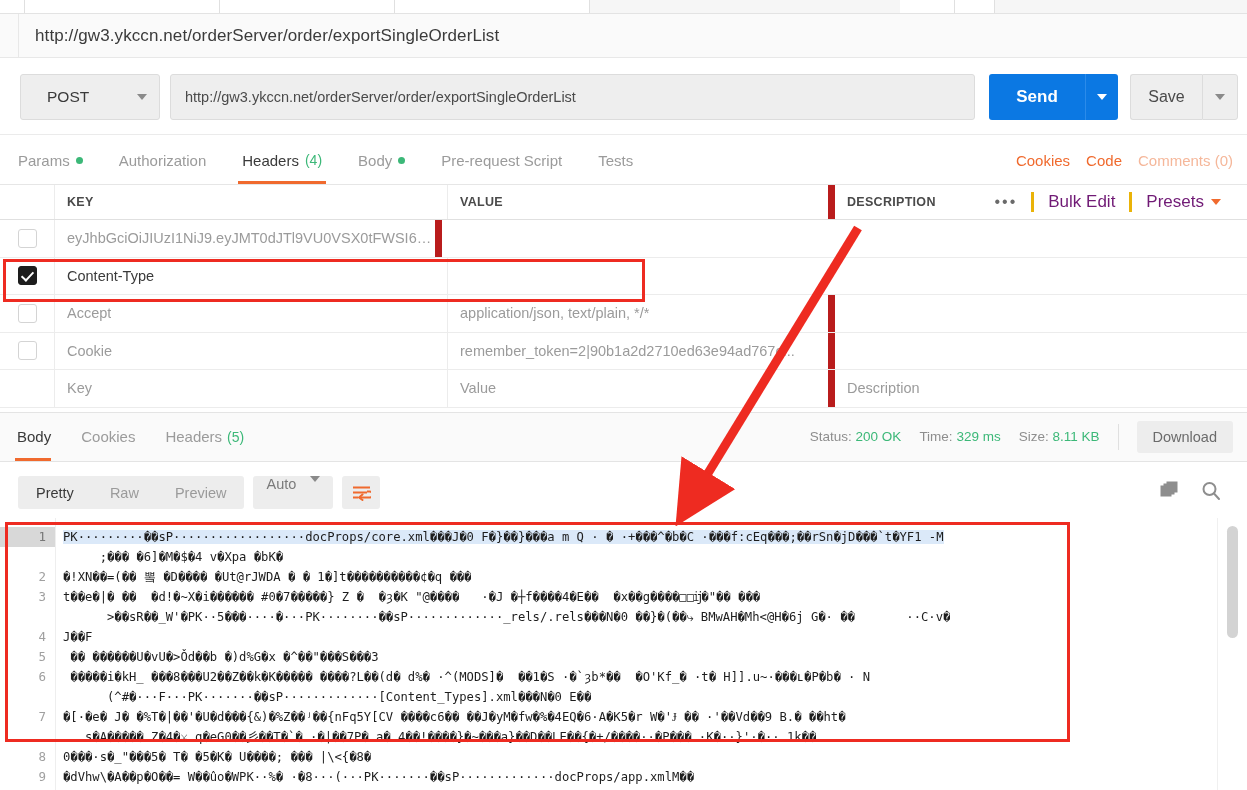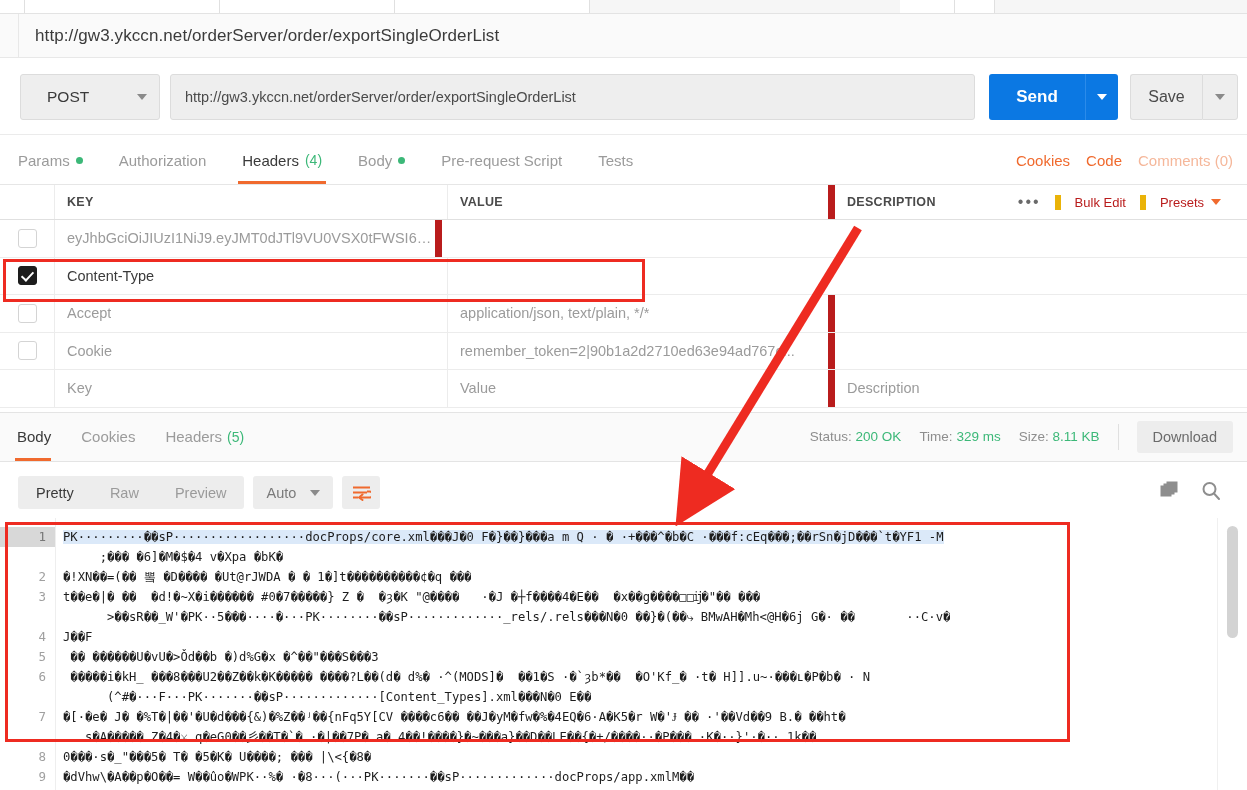--- a/index.html
+++ b/index.html
@@ -118,21 +118,21 @@
   .colhead { font-size: 12.5px; font-weight: bold; color: #4a4a4a; letter-spacing: .3px; }
   .cell { font-size: 14.5px; color: #9b9b9b; white-space: nowrap; overflow: hidden; text-overflow: ellipsis; }
   .cell.on { color: #3a3a3a; }
   .chk { width: 19px; height: 19px; border: 1px solid #d4d4d4; border-radius: 3px; background: #fff; cursor: pointer; }
   .chk.checked { background: #1d1d1d; border-color: #1d1d1d; position: relative; }
   .chk.checked::after {
     content: ""; position: absolute; left: 5px; top: 2px; width: 5px; height: 10px;
     border: solid #fff; border-width: 0 2.2px 2.2px 0; transform: rotate(43deg);
   }
   .headactions { margin-left: auto; display: flex; align-items: center; gap: 0; padding-right: 12px; }
-  .hact { font-size: 13px; color: #b91c1c; padding: 0 14px; cursor: pointer; border-left: 6px solid #eab308; display:flex; align-items:center; gap:7px;}
+  .hact { font-size: 17px; color: #701a75; padding: 0 14px; cursor: pointer; border-left: 3px solid #eab308; display:flex; align-items:center; gap:7px;}
   .hact.dots { color: #6a6a6a; letter-spacing: 2px; font-size: 16px; border-left: none; }
   .hact .caret { border-top-color: #f06a2e; }
 
   
   .respbar {
     position: absolute; top: 412px; left: 0; width: 1247px; height: 50px;
     background: #fafafa; border-top: 1px solid #e4e4e4; border-bottom: 1px solid #e4e4e4;
     display: flex; align-items: flex-end;
   }
   .rtab {
@@ -157,21 +157,21 @@
   
   .viewbar {
     position: absolute; top: 470px; left: 0; width: 1247px; height: 45px;
     background: #fff; display: flex; align-items: center;
   }
   .segbox { margin-left: 18px; background: #ededed; border-radius: 3px; display: flex; height: 33px; }
   .seg { padding: 8px 18px; display: flex; align-items: center; font-size: 14.5px; color: #9b9b9b; cursor: pointer; }
   .seg.active { color: #3a3a3a; }
   .autobox {
     margin-left: 9px; background: #ededed; border-radius: 3px; height: 33px;
-    display: flex; align-items: center; gap: 14px; padding: 0 13px; cursor: pointer;
+    display: flex; gap: 14px; padding: 0 13px; cursor: pointer;
   }
   .autobox span { font-size: 14.5px; color: #7a7a7a; }
   .wrapbox {
     margin-left: 9px; background: #ededed; border-radius: 3px; height: 33px; width: 38px;
     display: flex; align-items: center; justify-content: center; cursor: pointer;
   }
   .rightic { margin-left: auto; display: flex; align-items: center; gap: 22px; padding-right: 26px; }
 
   
   .codewrap {

